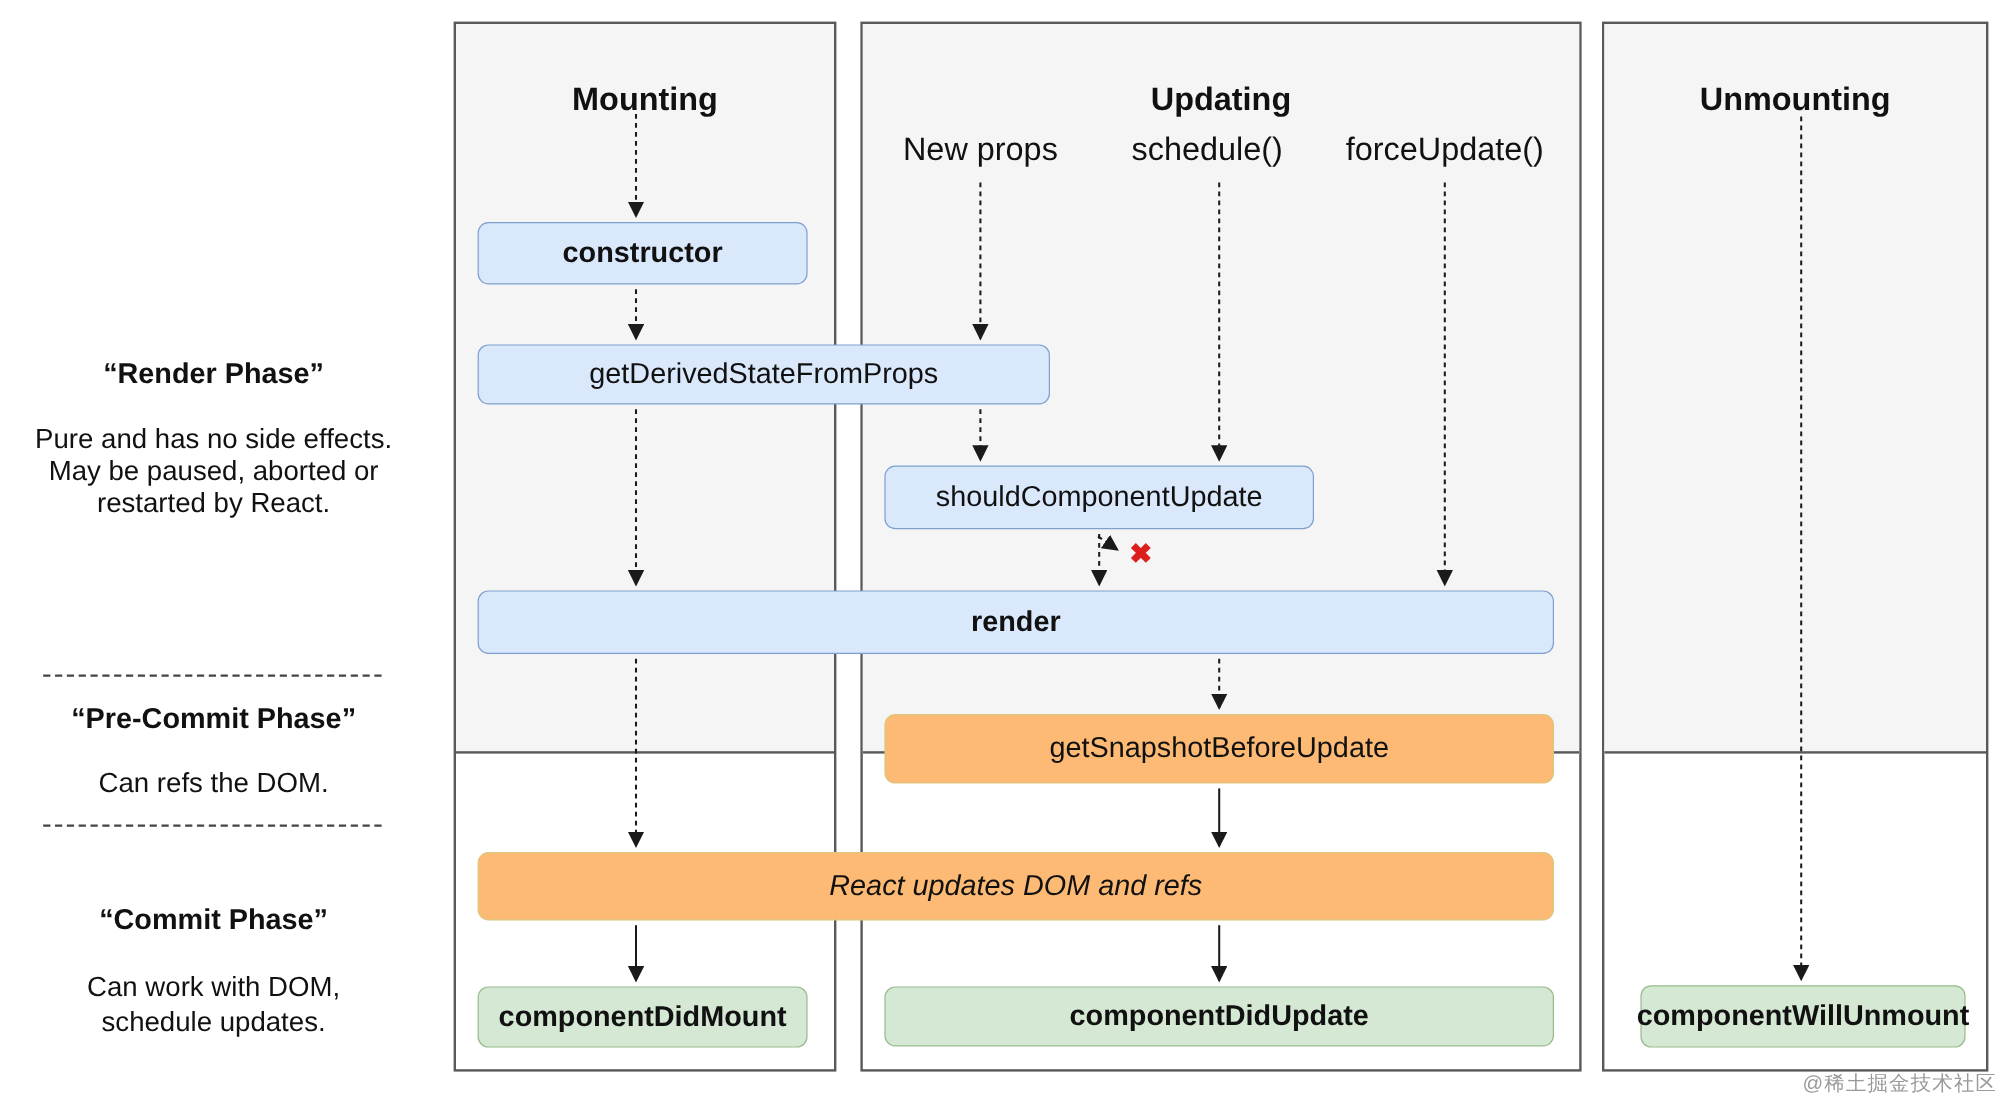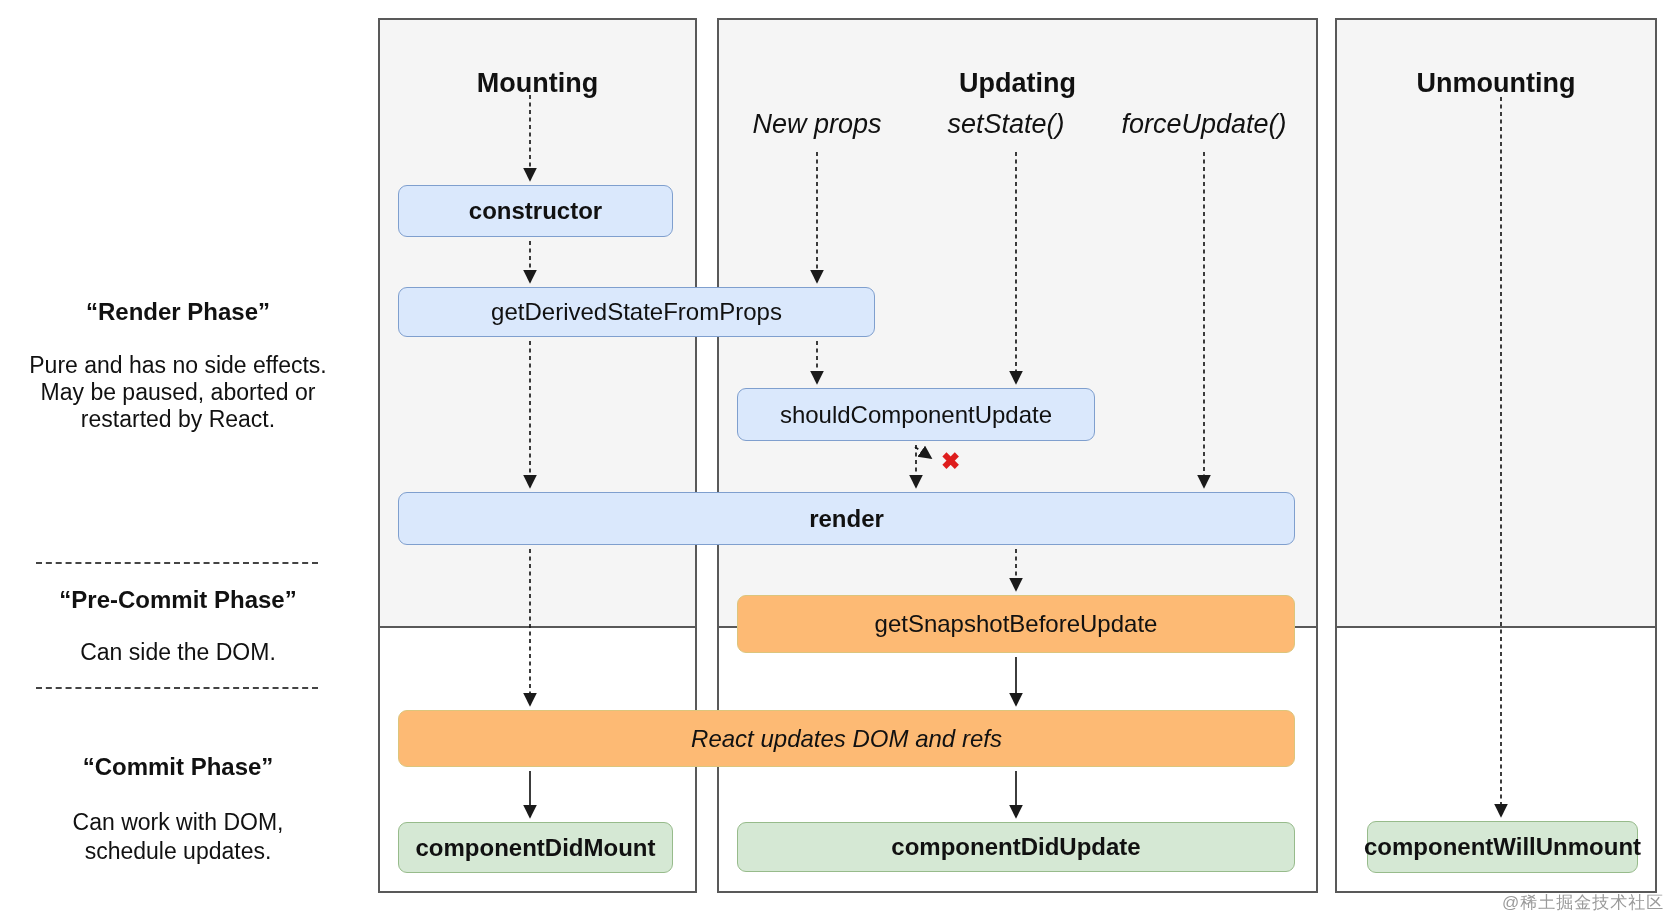--- a/index.html
+++ b/index.html
@@ -27,21 +27,21 @@
   .box{position:absolute;z-index:4;display:flex;align-items:center;justify-content:center;
        border-radius:9px;font-size:24px;box-sizing:border-box;text-align:center;}
   .box.blue  {background:#dae8fc;border:1.6px solid #7f9fce;}
   .box.yellow{background:#fdba74;border:1.6px solid #dcc57c;}
   .box.green {background:#d5e8d4;border:1.6px solid #97bb8b;}
   .box.bold{font-weight:bold;}
   .box.italic{font-style:italic;}
 
   
   .trigger{position:absolute;top:109px;transform:translateX(-50%);z-index:4;
-           font-style:italic;font-size:27px;white-space:nowrap;}
+           font-size:27px;white-space:nowrap;}
 
   
   .skip-x{position:absolute;left:941px;top:448px;z-index:5;color:#de1d1d;
           font-size:23px;font-weight:bold;line-height:26px;}
   .watermark{position:absolute;left:1502px;top:891px;z-index:6;color:#9a9a9a;
              font-size:17px;letter-spacing:1px;white-space:nowrap;}
 </style>
 </head>
 <body>
 
@@ -52,21 +52,21 @@
     <div class="phase-body" style="top:352px">
       <div>Pure and has no side effects.</div>
       <div>May be paused, aborted or</div>
       <div>restarted by React.</div>
     </div>
 
     <div class="sep" style="top:562px"></div>
 
     <div class="phase-title" style="top:586px">“Pre-Commit Phase”</div>
     <div class="phase-body" style="top:639px">
-      <div>Can side the DOM.</div>
+      <div>Can refs the DOM.</div>
     </div>
 
     <div class="sep" style="top:687px"></div>
 
     <div class="phase-title" style="top:753px">“Commit Phase”</div>
     <div class="phase-body commit" style="top:808px">
       <div>Can work with DOM,</div>
       <div>schedule updates.</div>
     </div>
   </aside>
@@ -80,21 +80,21 @@
     <div class="panel-gray"></div>
     <h2 class="panel-header">Updating</h2>
   </section>
 
   <section class="panel" style="left:1335px;width:322px">
     <div class="panel-gray"></div>
     <h2 class="panel-header">Unmounting</h2>
   </section>
 
   <div class="trigger" style="left:817px">New props</div>
-  <div class="trigger" style="left:1006px">setState()</div>
+  <div class="trigger" style="left:1006px">schedule()</div>
   <div class="trigger" style="left:1204px">forceUpdate()</div>
 
   <svg class="arrows" width="1674" height="917" viewBox="0 0 1674 917">
     <defs>
       <marker id="ah" markerWidth="9" markerHeight="9" refX="7" refY="4" orient="auto">
         <path d="M0,0 L8,4 L0,8 Z" fill="#1a1a1a"></path>
       </marker>
     </defs>
     <g stroke="#1a1a1a" stroke-width="1.7" fill="none">
 

